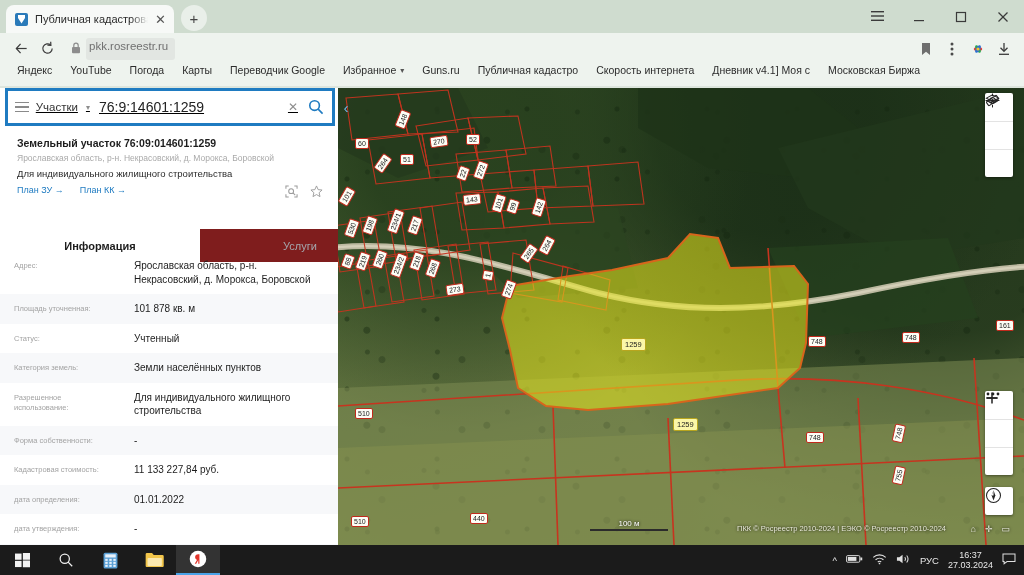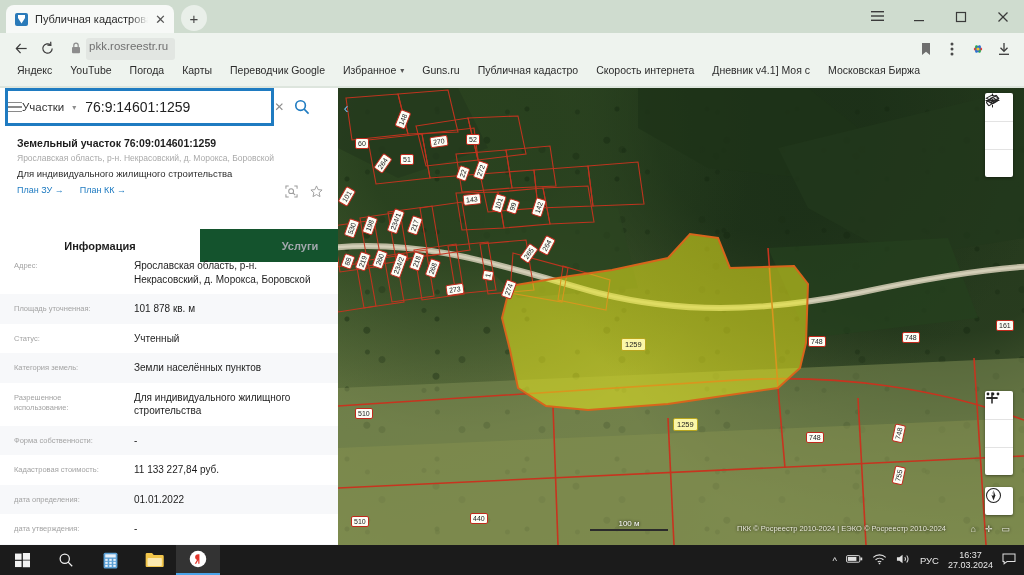--- a/index.html
+++ b/index.html
@@ -83,22 +83,22 @@
 
   .scalebar { position:absolute; left:252px; bottom:14px; width:78px; }
   .scalebar .lbl { font-size:8px; color:#fff; text-align:center; text-shadow:0 0 3px #000; margin-bottom:1px; }
   .scalebar .bar { height:2px; background:#2b2b2b; border-left:2px solid #2b2b2b; border-right:2px solid #2b2b2b; }
   .attrib { position:absolute; right:78px; bottom:12px; font-size:7.5px; color:#e8e8d8; text-shadow:0 0 3px #000; white-space:nowrap; }
   .map-foot-icons { position:absolute; right:14px; bottom:11px; display:flex; gap:9px; align-items:center; color:#efefe4; font-size:9px; text-shadow:0 0 3px #000; }
 
   
   .panel { position:absolute; left:0; top:88px; width:338px; height:457px; background:#fff; overflow:hidden; }
 
-  .searchbar { position:absolute; left:5px; top:0; width:269px; height:38px; background:#fff;
-     border:3px solid #1f7bc1; display:flex; align-items:center; }
+  .searchbar { position:absolute; left:5px; top:0; width:330px; height:38px; background:#fff;
+     border:3px solid #1f7bc1; display:flex; align-items:center;text-decoration:underline; }
   .sb-burger { width:34px; display:flex; flex-direction:column; gap:3px; align-items:center; justify-content:center; }
   .sb-burger i { display:block; width:14px; height:1.5px; background:#8a8a8a; }
   .sb-cat { font-size:11.5px; color:#333; padding-right:4px; }
   .sb-caret { color:#8d8d8d; font-size:8px; padding:0 9px 0 4px; }
   .sb-input { flex:1; font-size:14px; color:#222; border:none; outline:none; background:transparent; }
   .sb-clear { color:#8d8d8d; font-size:12px; padding:0 8px; }
   .sb-search { color:#1f7bc1; padding:0 8px 0 2px; display:flex; align-items:center; }
 
   .collapse-arrow { position:absolute; left:339px; top:92px; width:14px; height:30px;
      display:flex; align-items:center; justify-content:center; color:#6fb6e8; font-size:15px; z-index:5; }
@@ -107,21 +107,21 @@
   .result-title { font-size:10.5px; font-weight:bold; color:#1d1d1d; }
   .result-addr { font-size:8.5px; color:#a9a9a9; margin-top:4px; }
   .result-use { font-size:9.5px; color:#2b2b2b; margin-top:5px; }
   .result-links { margin-top:6px; display:flex; align-items:center; gap:16px; position:relative; }
   .result-links a { font-size:9px; color:#1f7bc1; text-decoration:none; }
   .result-icons { position:absolute; right:0; top:-1px; display:flex; gap:12px; color:#9a9a9a; }
 
   .tabs { position:absolute; left:0; top:141px; width:400px; height:33px; display:flex; }
   .tabbtn { flex:1; display:flex; align-items:center; justify-content:center; font-size:11px;
      background:#fff; color:#1d1d1d; font-weight:bold; }
-  .tabbtn.inactive { background:#14532d; color:#a4a8ae; font-weight:bold; }
+  .tabbtn.inactive { background:#7f1d1d; color:#a4a8ae; font-weight:normal; }
 
   .infotable { position:absolute; left:0; top:163px; width:338px; bottom:0; overflow:hidden; }
   .row { display:flex; padding:8px 14px 8px 14px; align-items:flex-start; gap:20px; }
   .row.alt { background:#f7f8fa; }
   .row .k { width:100px; flex:0 0 100px; font-size:7.5px; color:#a3a3a3; line-height:1.35; padding-top:2px; }
   .row .v { flex:1; font-size:10px; color:#1d1d1d; line-height:1.35; }
 
   
   .taskbar { position:absolute; left:0; bottom:0; width:1024px; height:30px; background:#1b1b1b; display:flex; align-items:center; }
   .tb-item { width:44px; height:30px; display:flex; align-items:center; justify-content:center; color:#f0f0f0; }

